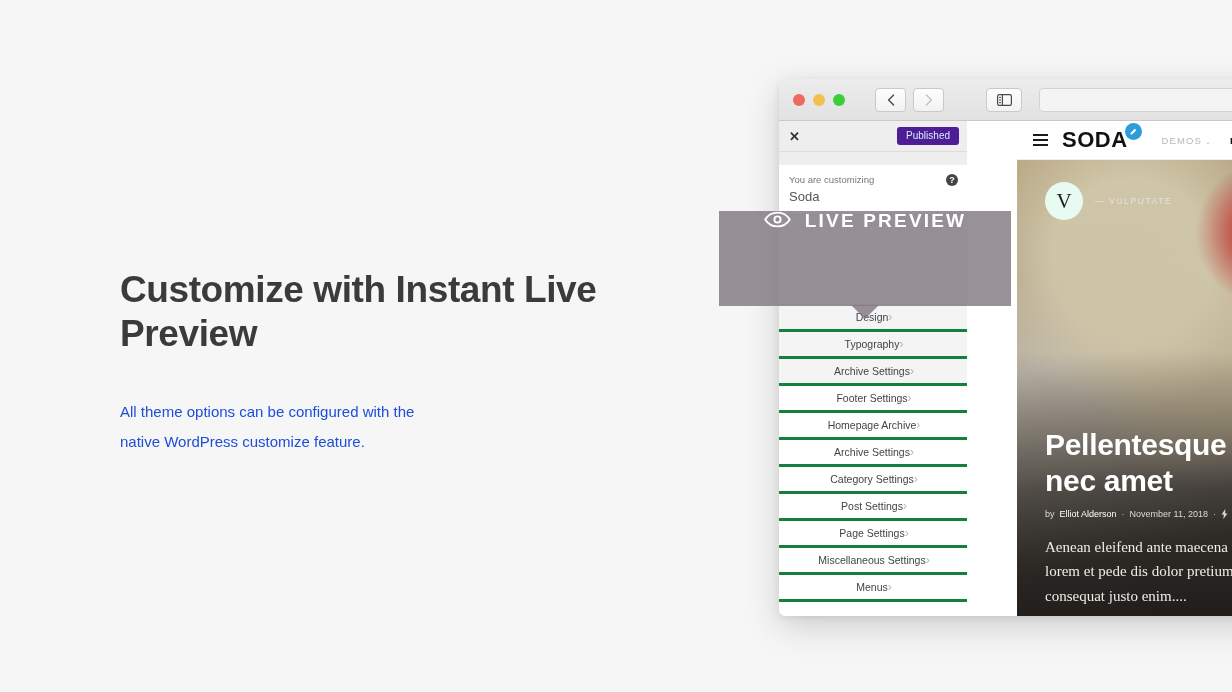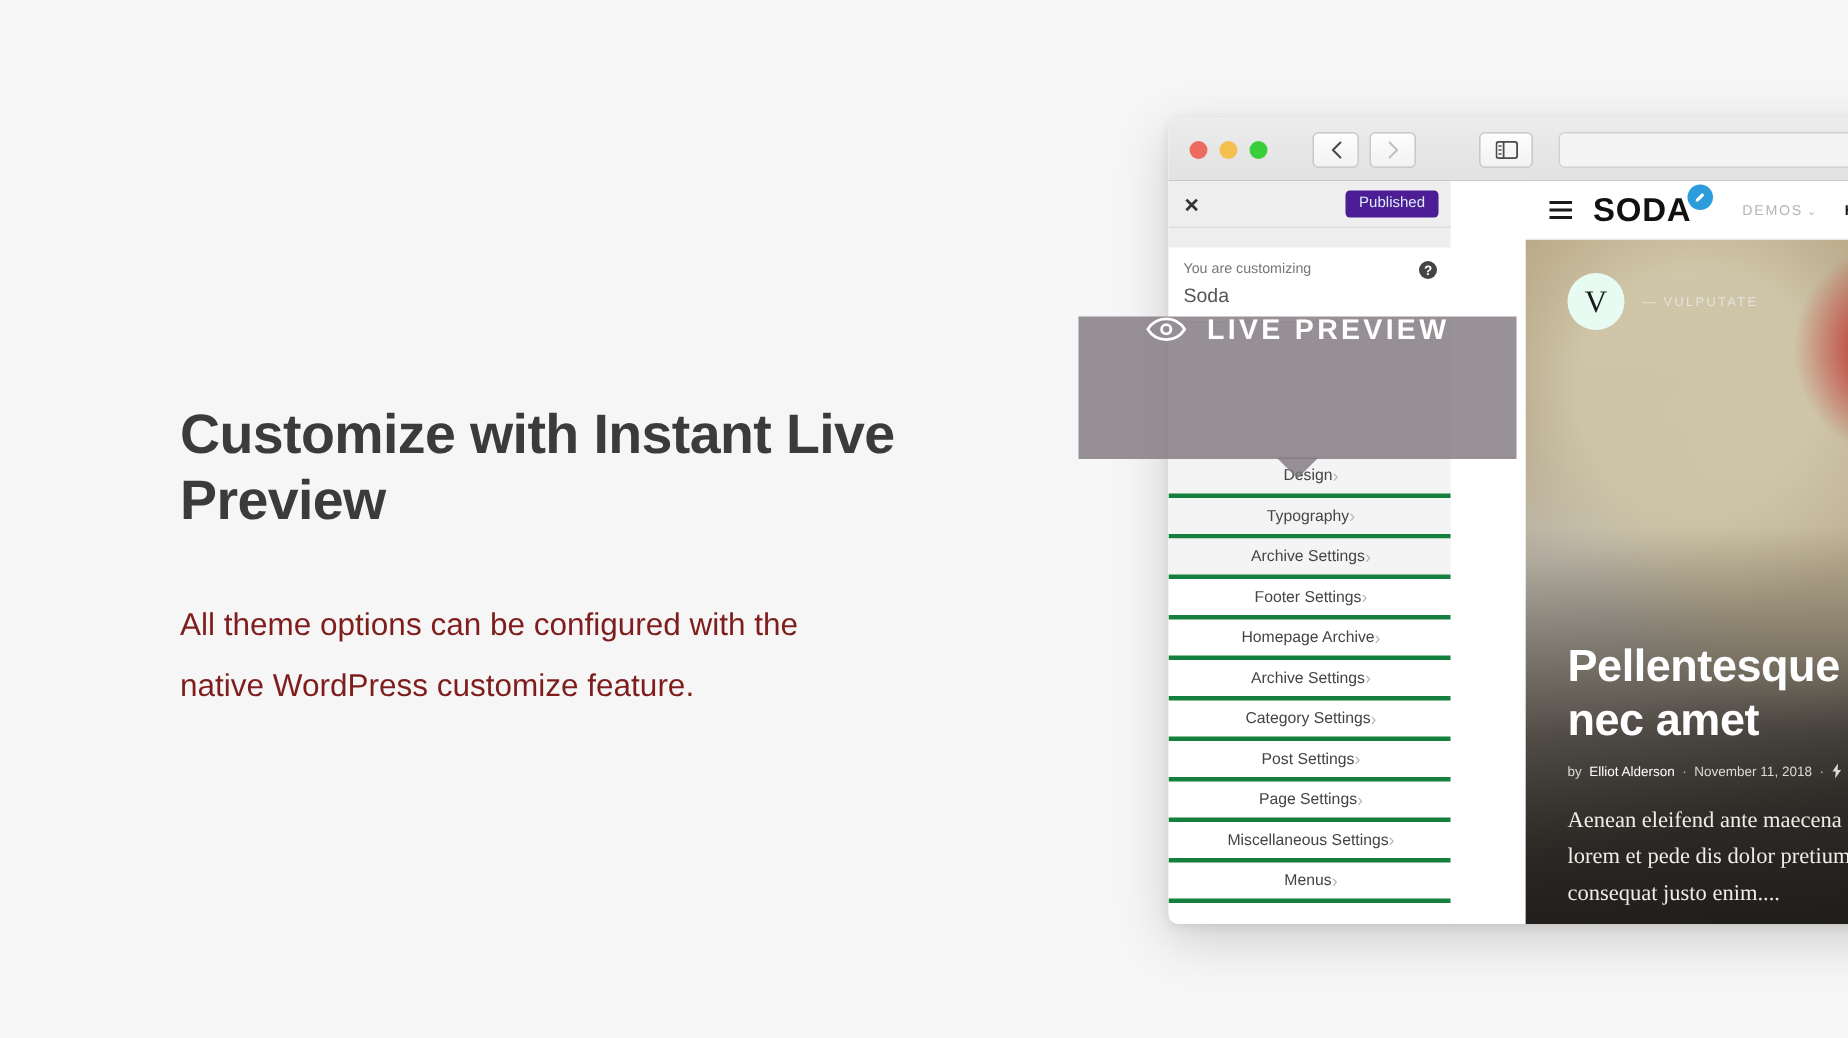--- a/index.html
+++ b/index.html
@@ -12,22 +12,22 @@
   }
   #stage { position: relative; width: 1232px; height: 692px; background: #f6f6f6; }
 
   
   .hero-copy { position: absolute; left: 120px; top: 236px; width: 560px; }
   .hero-title {
     font-size: 37px; line-height: 1.18; font-weight: bold;
     color: #3b3b3d; letter-spacing: -0.4px; white-space: pre-line; margin-top: 32px;
   }
   .hero-sub {
-    margin-top: 42px; font-size: 21px; line-height: 1.95;
-    color: #7f1d1d; font-weight: 400; white-space: pre-line;
+    margin-top: 42px; font-size: 15px; line-height: 1.95;
+    color: #1d4ed8; font-weight: 400; white-space: pre-line;
   }
 
   
   .browser {
     position: absolute; left: 779px; top: 79px;
     width: 620px; height: 537px;
     background: #ffffff;
     border-radius: 7px 0 0 7px;
     box-shadow: 0 10px 34px rgba(0,0,0,0.17), 0 2px 7px rgba(0,0,0,0.08);
     overflow: hidden;

